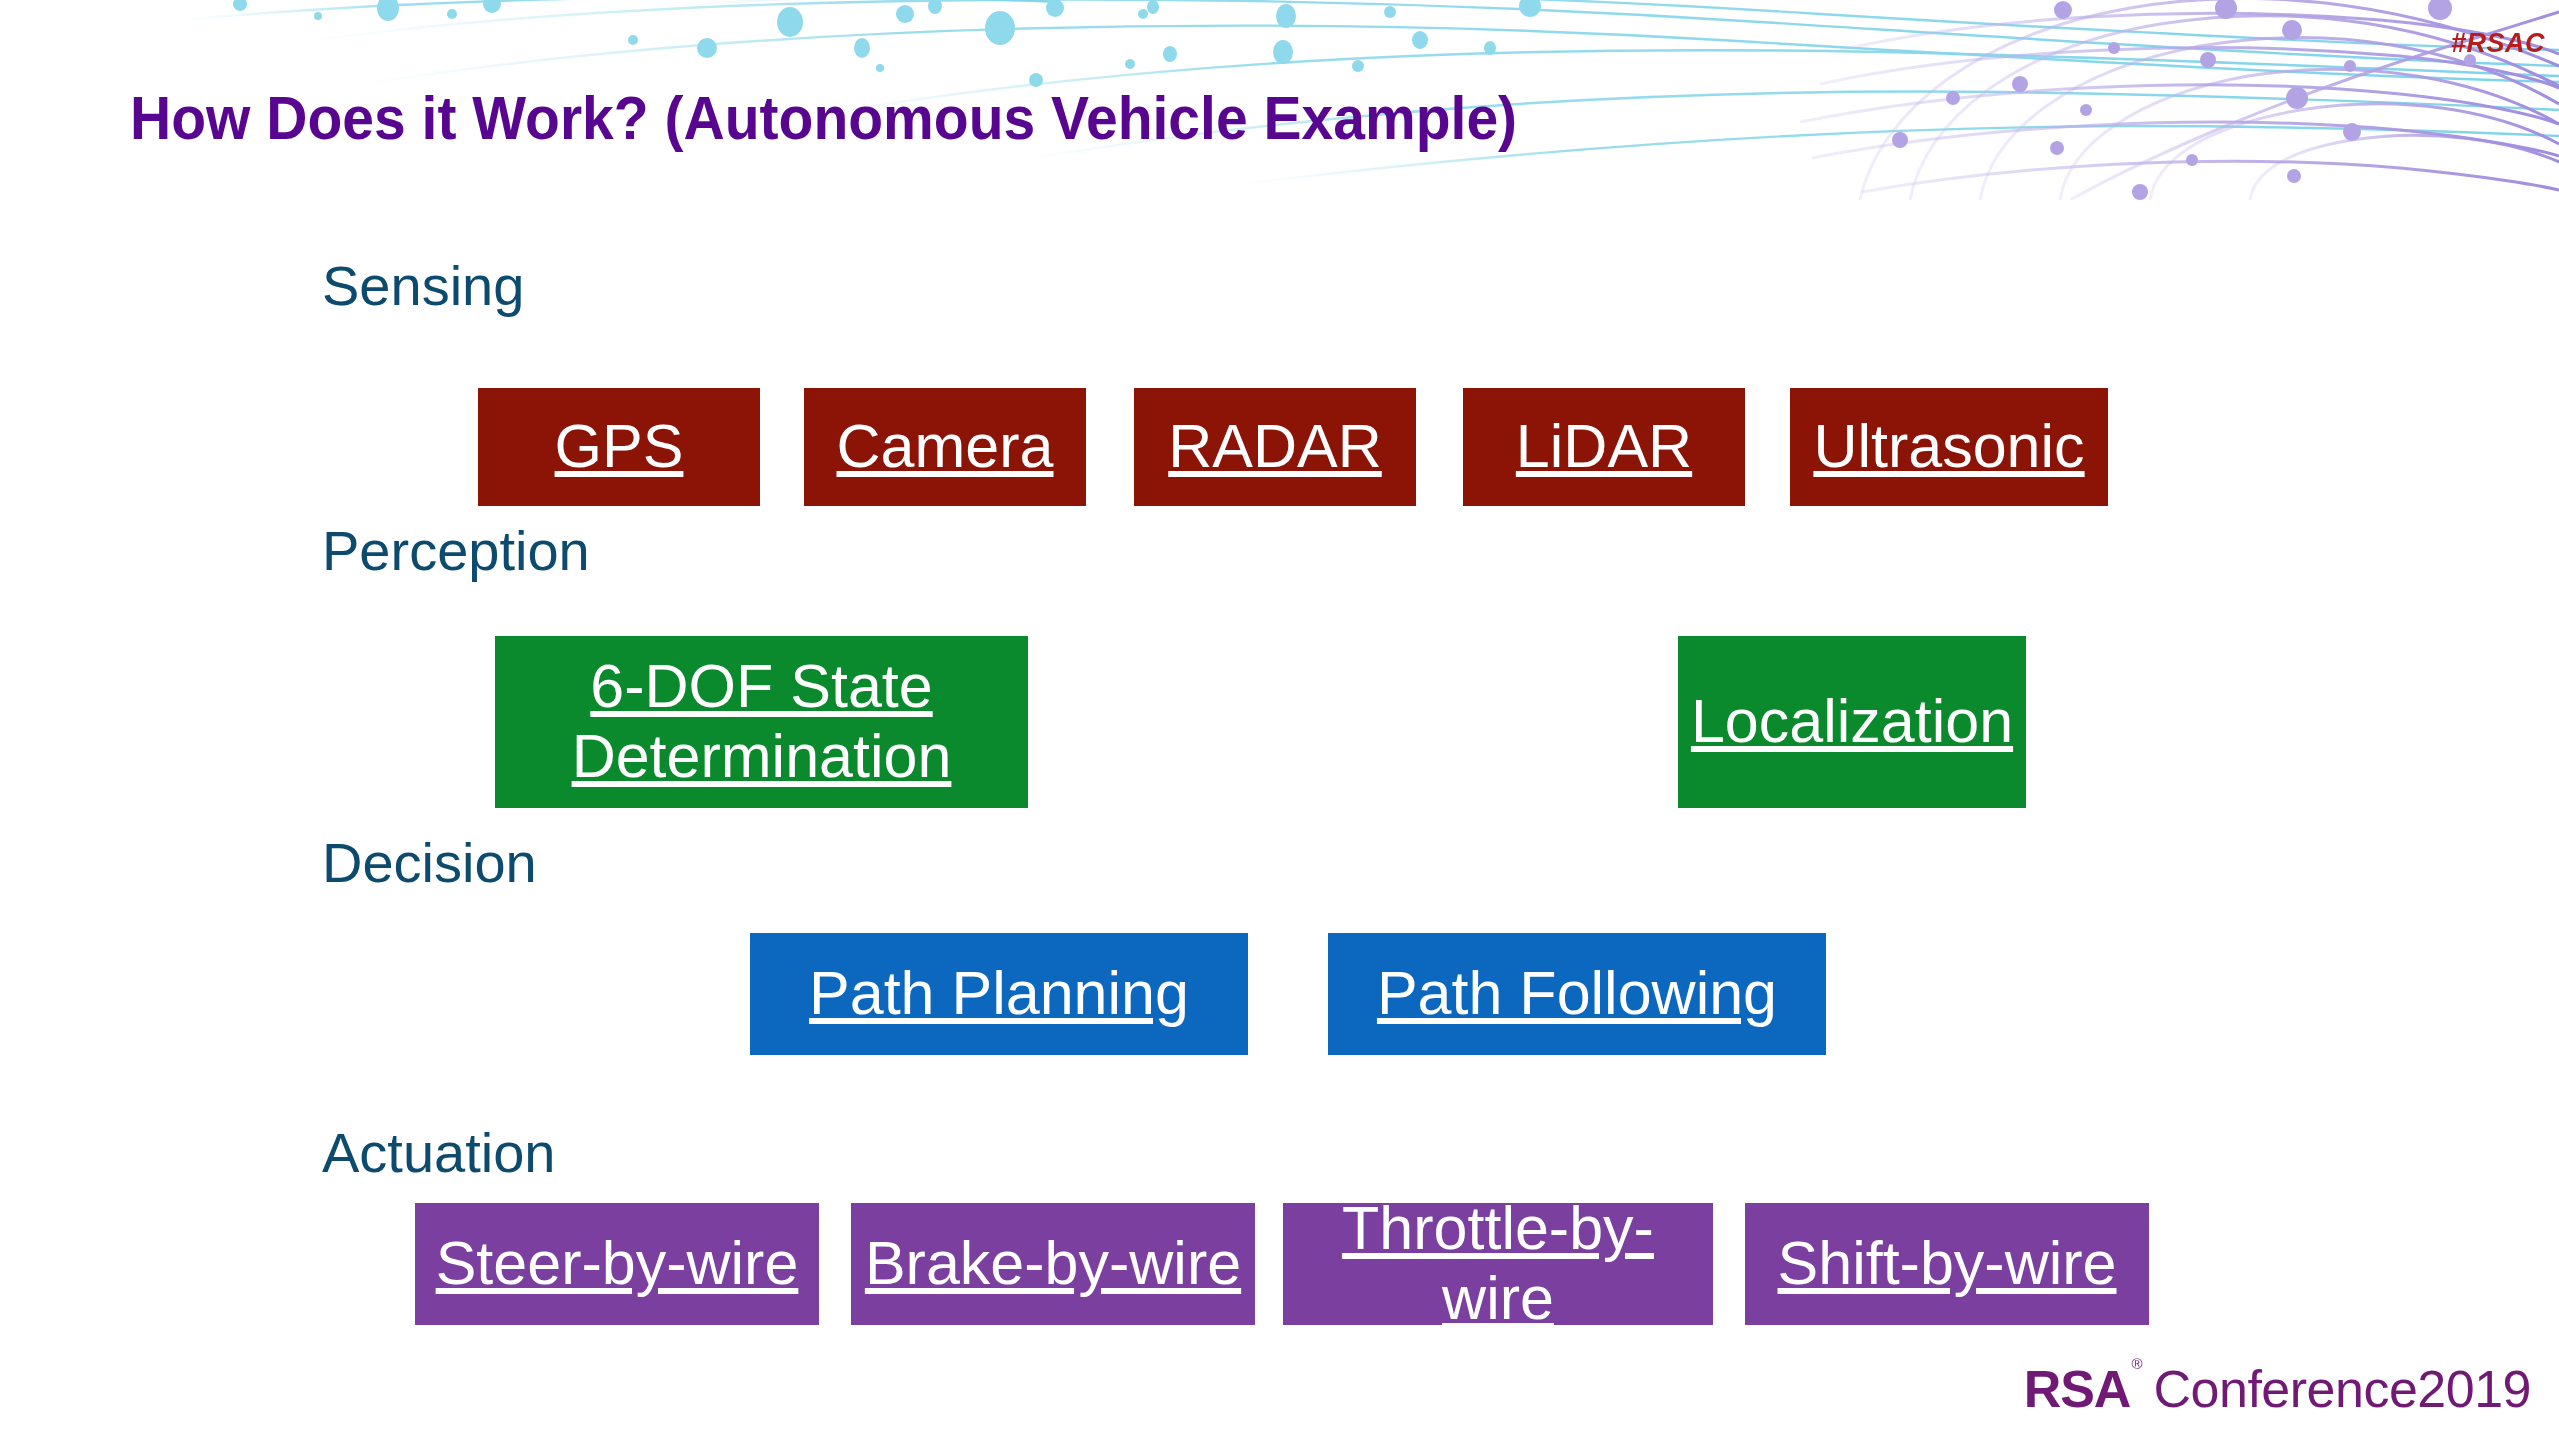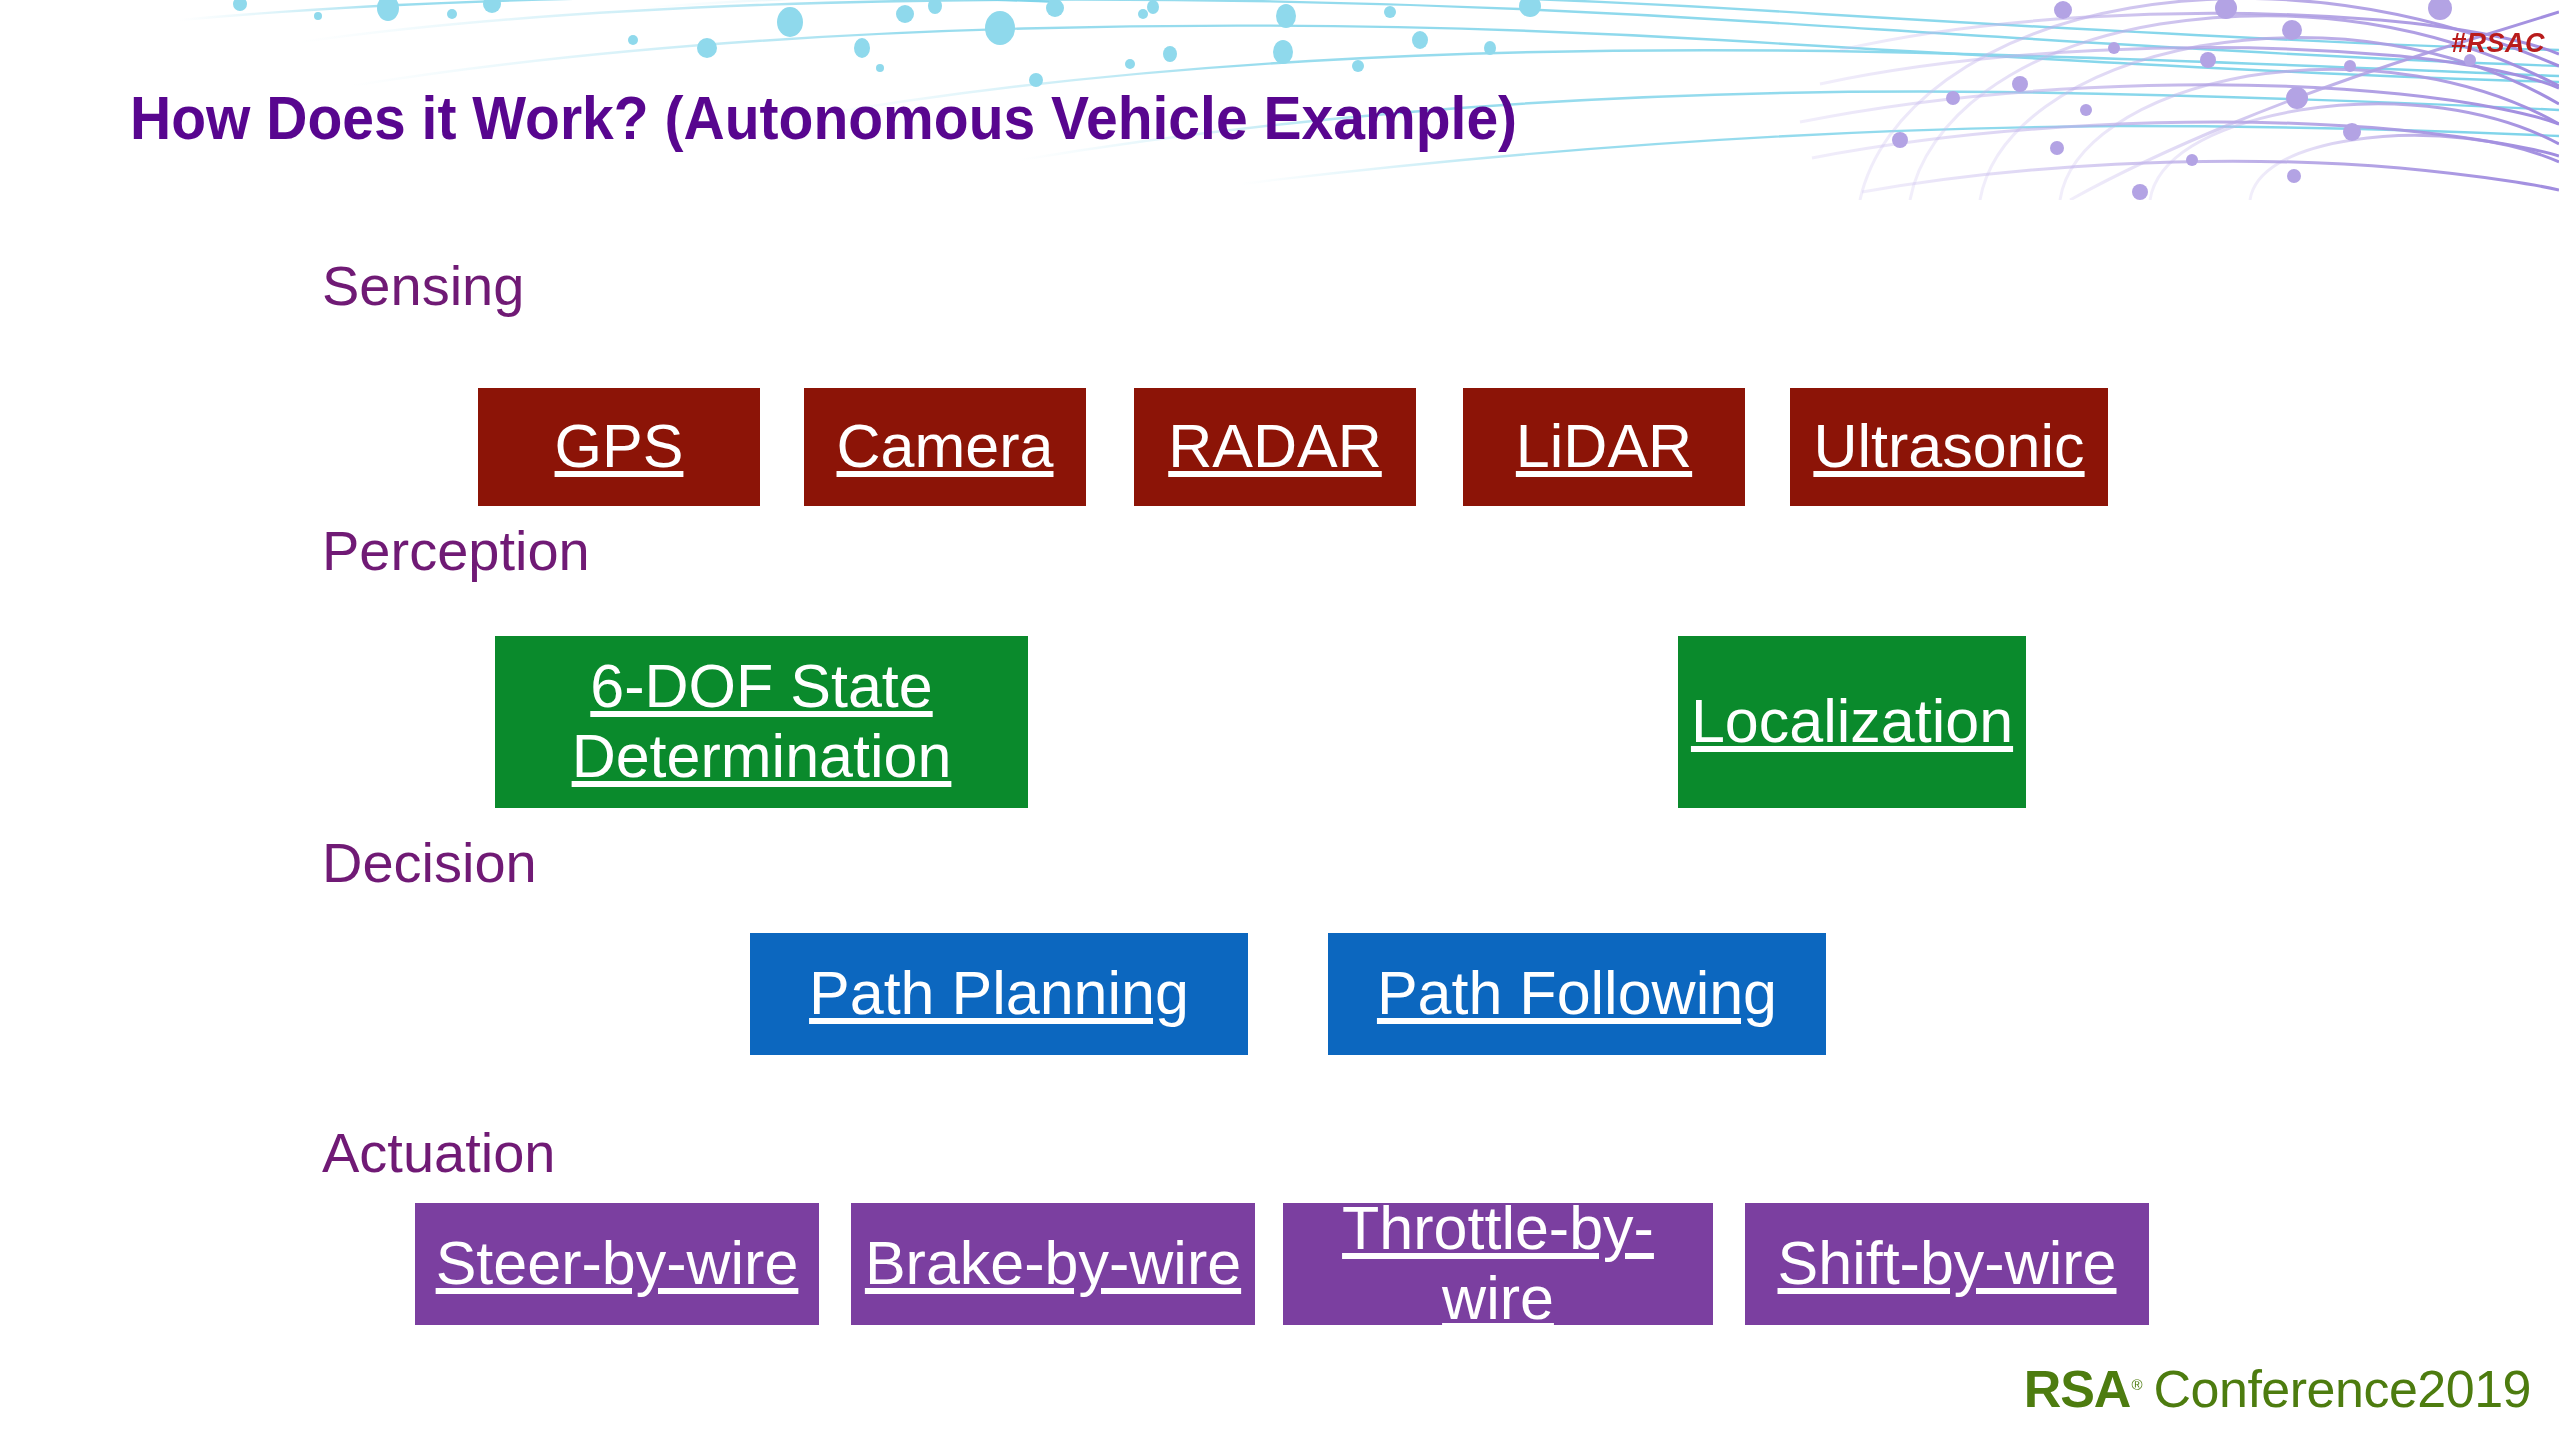--- a/index.html
+++ b/index.html
@@ -61,21 +61,21 @@
     width: 2559px; height: 1439px;
   }
 
   .section-label {
     position: absolute;
     left: 322px;
     font-family: "Liberation Sans", sans-serif;
     font-weight: 400;
     font-size: 56px;
     line-height: 1;
-    color: #701a75;
+    color: #0c4a6e;
     white-space: nowrap;
   }
   #label-sensing    { top: 258px; }
   #label-perception { top: 523px; }
   #label-decision   { top: 835px; }
   #label-actuation  { top: 1125px; }
 
   .chip {
     position: absolute;
     display: flex;
@@ -97,24 +97,24 @@
   .row-perception{ background: #0A8A2C; }
   .row-decision  { background: #0C67BF; }
   .row-actuation { background: #7B3FA0; }
 
   
   #rsa-logo {
     position: absolute;
     right: 28px;
     bottom: 20px;
     display: flex;
-    align-items: flex-end;
-    white-space: nowrap;
-    font-family: "Liberation Sans", sans-serif;
-    color: #4d7c0f;
+    align-items: center;
+    white-space: nowrap;
+    font-family: "Liberation Sans", sans-serif;
+    color: #701a75;
   }
   #rsa-logo-mark {
     font-weight: 700;
     font-size: 52px;
     letter-spacing: -1px;
   }
   #rsa-logo-reg {
     font-size: 15px;
     font-weight: 400;
     position: relative;

